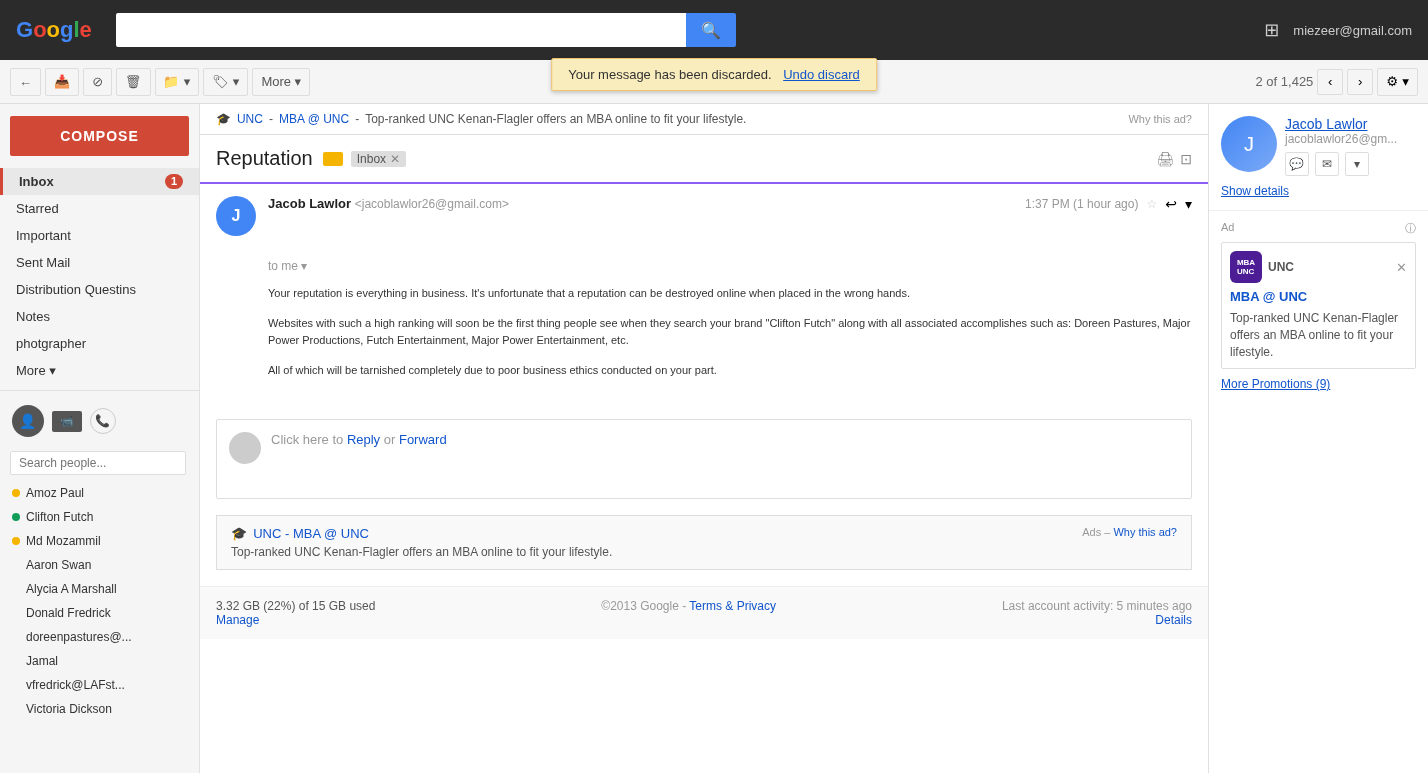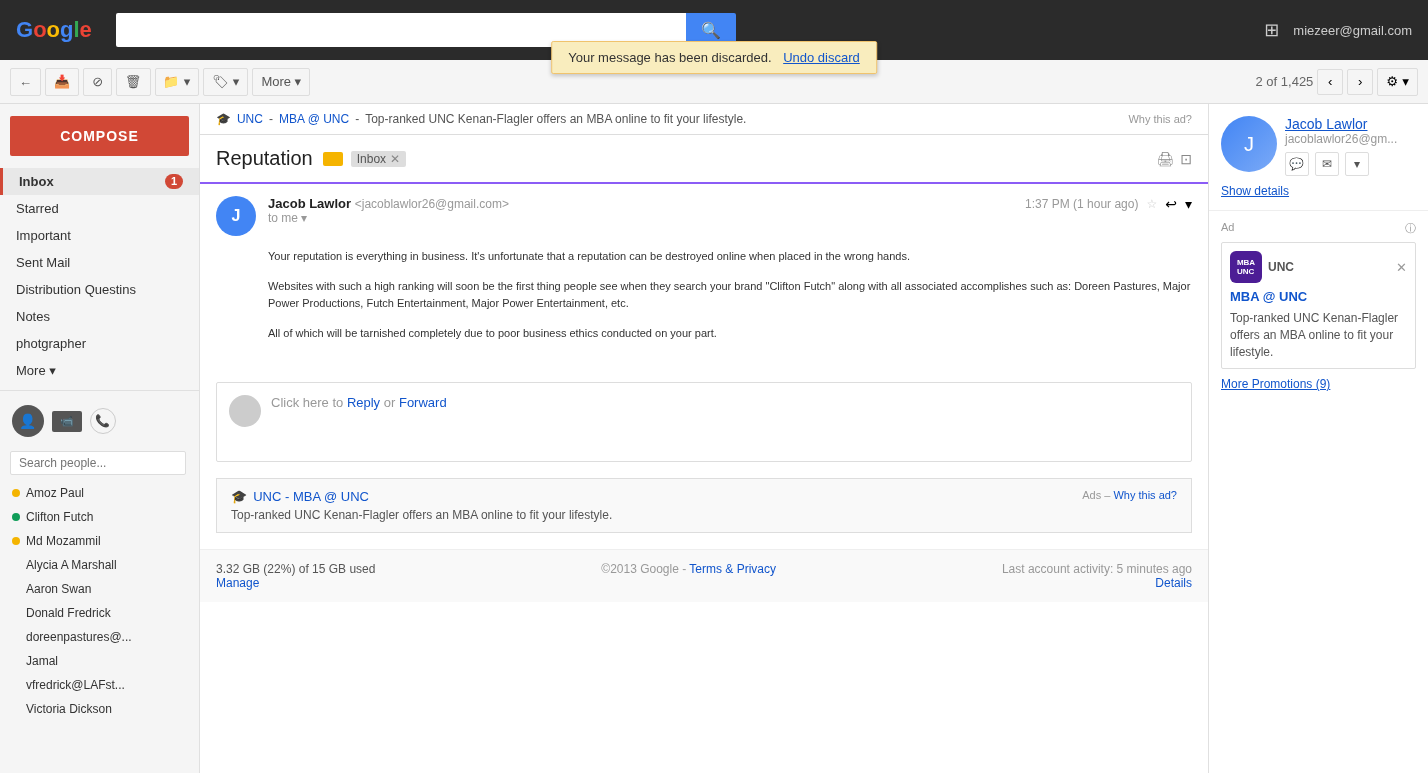--- a/index.html
+++ b/index.html
@@ -23,21 +23,21 @@
 
     
     .toolbar { background: #f5f5f5; border-bottom: 1px solid #ddd; height: 44px; display: flex; align-items: center; padding: 0 10px; gap: 4px; flex-shrink: 0; }
     .toolbar-btn { background: none; border: 1px solid #ddd; border-radius: 2px; height: 28px; padding: 0 8px; cursor: pointer; font-size: 13px; color: #555; display: flex; align-items: center; gap: 4px; }
     .toolbar-spacer { flex: 1; }
     .pagination { display: flex; align-items: center; gap: 8px; font-size: 13px; color: #666; }
     .nav-btn { background: none; border: 1px solid #ddd; border-radius: 2px; width: 26px; height: 26px; cursor: pointer; display: flex; align-items: center; justify-content: center; }
     .settings-btn { background: none; border: 1px solid #ddd; border-radius: 2px; height: 28px; padding: 0 8px; cursor: pointer; display: flex; align-items: center; gap: 4px; }
 
     
-    .toast { position: fixed; top: 41px; left: 50%; transform: translateX(-50%); background: #f9edbe; border: 1px solid #f0c36d; border-radius: 2px; padding: 8px 16px; font-size: 13px; color: #333; z-index: 100; box-shadow: 0 2px 4px rgba(0,0,0,0.2); white-space: nowrap; }
+    .toast { position: fixed; top: 58px; left: 50%; transform: translateX(-50%); background: #f9edbe; border: 1px solid #f0c36d; border-radius: 2px; padding: 8px 16px; font-size: 13px; color: #333; z-index: 100; box-shadow: 0 2px 4px rgba(0,0,0,0.2); white-space: nowrap; }
     .toast-undo { color: #15c; cursor: pointer; text-decoration: underline; margin-left: 8px; }
 
     
     .main-layout { display: flex; flex: 1; overflow: hidden; }
 
     
     .sidebar { width: 200px; background: #f5f5f5; border-right: 1px solid #e0e0e0; display: flex; flex-direction: column; overflow-y: auto; flex-shrink: 0; }
     .compose-btn { margin: 12px 10px; background: #d14836; color: white; border: none; border-radius: 2px; padding: 12px 16px; font-size: 14px; font-weight: bold; cursor: pointer; letter-spacing: 1px; }
     .sidebar-nav { list-style: none; }
     .sidebar-item { padding: 6px 16px; cursor: pointer; color: #333; font-size: 13px; display: flex; justify-content: space-between; }
@@ -70,21 +70,21 @@
     .email-actions-right { margin-left: auto; display: flex; gap: 6px; }
     .print-btn, .popout-btn { background: none; border: none; cursor: pointer; color: #888; font-size: 14px; }
 
     
     .email-message { padding: 12px 16px; }
     .sender-row { display: flex; align-items: flex-start; gap: 12px; margin-bottom: 12px; }
     .sender-avatar { width: 40px; height: 40px; border-radius: 50%; background: #4285f4; display: flex; align-items: center; justify-content: center; color: white; font-size: 16px; font-weight: bold; flex-shrink: 0; }
     .sender-info { flex: 1; }
     .sender-name { font-weight: bold; color: #222; }
     .sender-email { color: #999; font-size: 12px; }
-    .to-me { font-size: 12px; color: #999; display: flex; align-items: center; gap: 3px; cursor: pointer; }
+    .to-me { font-size: 12px; color: #999; display: flex; align-items: center; gap: 3px; cursor: pointer; margin-top: 48px; }
     .email-time { font-size: 12px; color: #999; margin-left: auto; display: flex; align-items: center; gap: 8px; }
     .email-body { font-size: 11px; color: #333; line-height: 1.6; margin-left: 52px; }
     .email-body p { margin-bottom: 12px; }
 
     
     .reply-area { margin: 16px 16px; border: 1px solid #ddd; border-radius: 2px; padding: 12px; min-height: 80px; color: #999; cursor: text; display: flex; align-items: flex-start; gap: 10px; }
     .reply-avatar { width: 32px; height: 32px; border-radius: 50%; background: #ccc; flex-shrink: 0; }
     .reply-placeholder { color: #999; font-size: 13px; }
     .reply-placeholder a { color: #15c; text-decoration: none; }
 
@@ -241,25 +241,25 @@
       <div class="contact-item">
         <span class="contact-dot dot-green"></span>
         <span>Clifton Futch</span>
       </div>
       <div class="contact-item">
         <span class="contact-dot dot-orange"></span>
         <span>Md Mozammil</span>
       </div>
       <div class="contact-item">
         <span style="width:8px;"></span>
+        <span>Aaron Swan</span>
+      </div>
+      <div class="contact-item">
+        <span style="width:8px;"></span>
         <span>Alycia A Marshall</span>
-      </div>
-      <div class="contact-item">
-        <span style="width:8px;"></span>
-        <span>Aaron Swan</span>
       </div>
       <div class="contact-item">
         <span style="width:8px;"></span>
         <span>Donald Fredrick</span>
       </div>
       <div class="contact-item">
         <span style="width:8px;"></span>
         <span>doreenpastures@...</span>
       </div>
       <div class="contact-item">

